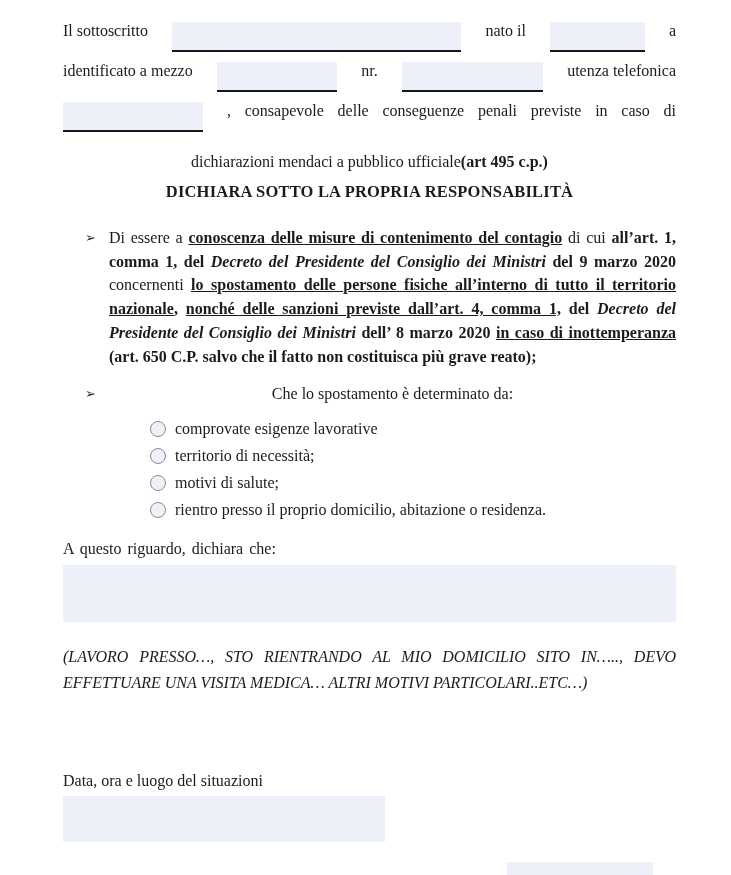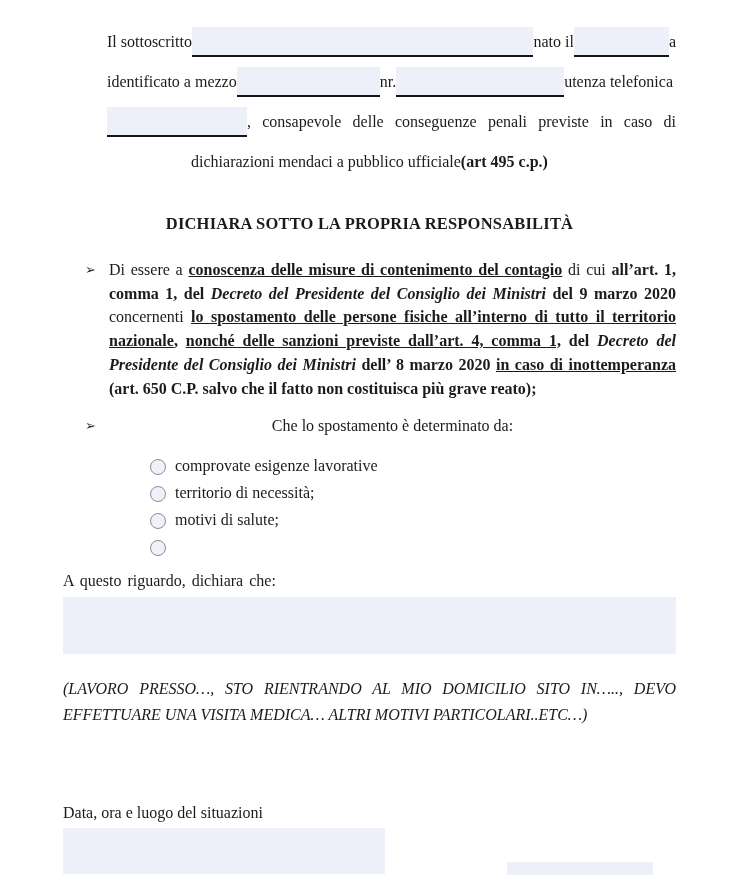--- a/index.html
+++ b/index.html
@@ -7,49 +7,48 @@
     position:relative;
     width:731px; height:875px;
     box-sizing:border-box;
     padding:22px 55px 0 63px;
     overflow:hidden;
     background:#ffffff;
     font-family:"Liberation Serif","DejaVu Serif",serif;
     font-size:16px;
     color:#1b1b1b;
   }
-  .form-line { display:flex; align-items:center; height:40px; gap:0; white-space:nowrap;margin-left:44px; }
+  .form-line { display:flex; align-items:flex-start; height:40px; gap:24px; white-space:nowrap; }
   .field {
     background:#edf0f9;
     border-bottom:2px solid #15151a;
     height:30px;
     box-sizing:border-box;
   }
   .grow { flex:1 1 auto; }
   .jspread { flex:1 1 auto; text-align:justify; text-align-last:justify; white-space:normal; }
   .line5 { height:40px; display:flex; align-items:center;justify-content:center; }
   .heading {
-    margin-top:32px;
     text-align:center;
     font-weight:bold;
     font-size:16.5px;
     letter-spacing:0.2px;
   }
   .bullet-row { display:flex; margin-top:24px; }
   .bullet-row .glyph {
     width:20px; margin-left:22px; margin-right:4px;
     font-size:13px; line-height:23.7px; color:#2a2a2a; flex:0 0 auto;
   }
   .bullet-text { flex:1; text-align:justify; line-height:23.7px; }
   .b  { font-weight:bold; }
   .bi { font-weight:bold; font-style:italic; }
   .bu { font-weight:bold; text-decoration:underline; }
   .bullet-row.second { margin-top:14px; }
   .options { margin-top:10px; }
-  .opt { display:flex; align-items:flex-end; height:27px; margin-left:87px; gap:9px; }
+  .opt { display:flex; align-items:center; height:27px; margin-left:87px; gap:9px; }
   .radio {
     width:16px; height:16px; flex:0 0 auto;
     border:1.8px solid #8a8a9e; border-radius:50%;
     background:#f0f1f7; box-sizing:border-box;
   }
   .riguardo { margin-top:16px; word-spacing:2px; }
   .decl-box { margin-top:7px; width:613px; height:57px; background:#edf0f9; }
   .hint { margin-top:22px; font-style:italic; line-height:26px; }
   .hint .h1 { text-align:justify; text-align-last:justify; }
   .data-label { margin-top:76px; }
@@ -108,20 +107,21 @@
     <div class="opt">
       <span class="radio"></span>
       <span>territorio di necessità;</span>
     </div>
     <div class="opt">
       <span class="radio"></span>
       <span>motivi di salute;</span>
     </div>
     <div class="opt">
       <span class="radio"></span>
+      <span>rientro presso il proprio domicilio, abitazione o residenza.</span>
     </div>
   </div>
 
   <div class="riguardo">A questo riguardo, dichiara che:</div>
   <div class="decl-box"></div>
 
   <div class="hint">
     <div class="h1">(LAVORO PRESSO…, STO RIENTRANDO AL MIO DOMICILIO SITO IN….., DEVO</div>
     <div>EFFETTUARE UNA VISITA MEDICA… ALTRI MOTIVI PARTICOLARI..ETC…)</div>
   </div>

